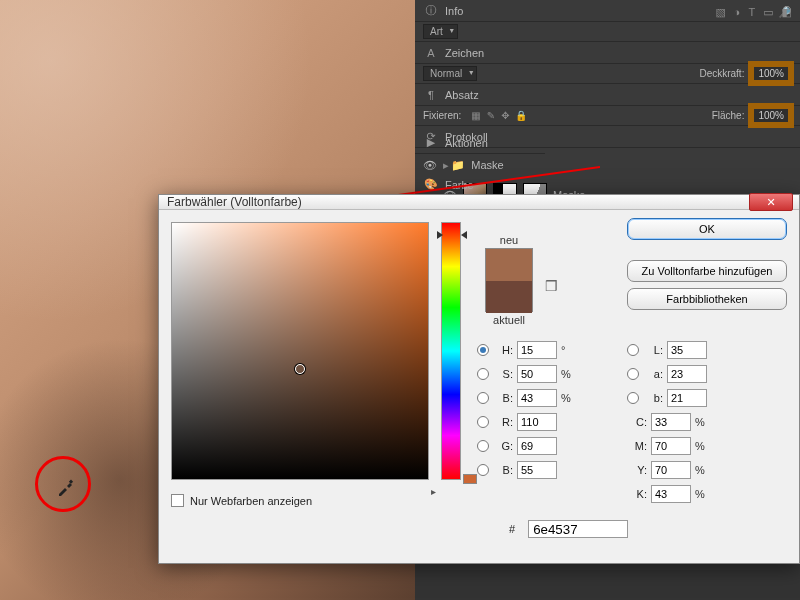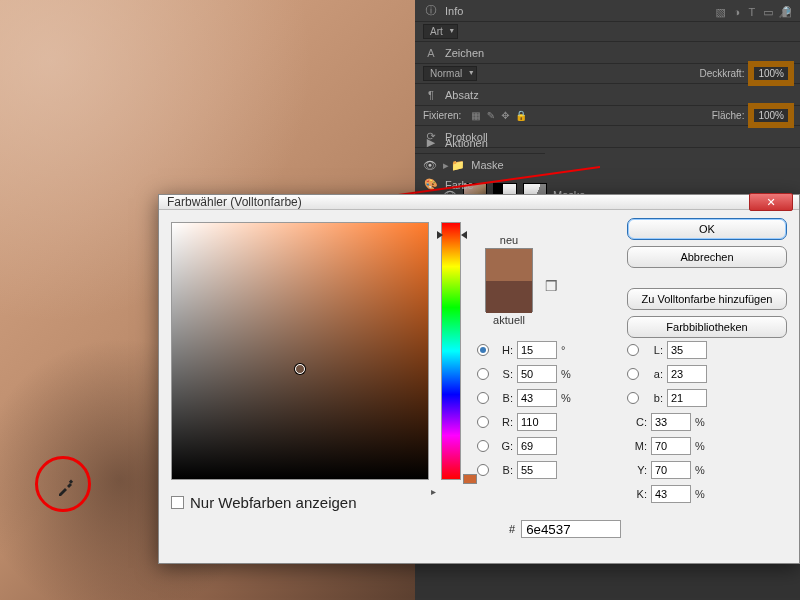--- a/index.html
+++ b/index.html
@@ -77,24 +77,24 @@
 .frow { display:flex; align-items:center; height:24px; }
 .fcell { display:flex; align-items:center; gap:4px; }
 .fcell.left { width:150px; }
 .fcell.right { width:150px; }
 .radio { width:12px; height:12px; border:1px solid #777; border-radius:50%; background:#fff; display:inline-flex; align-items:center; justify-content:center;}
 .radio.on::after { content:""; width:6px; height:6px; background:#3a7ab8; border-radius:50%;}
 .numinput { width:40px; height:18px; border:1px solid #999; background:#fff; padding:0 3px; font-size:11px;}
 .unit { width:14px; color:#333; }
 .lblw { width:20px; text-align:right; }
 
-.webchk { position:absolute; left:12px; top:284px; display:flex; align-items:center; gap:6px; font-size:15px;}
+.webchk { position:absolute; left:12px; top:284px; display:flex; align-items:center; gap:6px; font-size:11px;}
 .chkbox { width:13px; height:13px; border:1px solid #888; background:#fff;}
 .hexrow { position:absolute; left:350px; top:310px; display:flex; align-items:center; gap:6px; font-size:11px;}
-.hexinput { width:100px; height:18px; border:1px solid #999; background:#fff; padding:0 4px;}
+.hexinput { width:100px; height:18px; border:1px solid #999; background:#fff; padding:0 4px;margin-left:7px;}
 
 .tri { position:absolute; left:272px; top:276px; font-size:10px; color:#555;}
 .tiny-sw { position:absolute; left:304px; top:264px; width:14px; height:10px; border:1px solid #888; background:#cc6633;}
 </style>
 </head>
 <body>
 
 <div class="photo">
   <div class="eyedrop-circle">
     <svg width="20" height="20" viewBox="0 0 20 20">
@@ -216,21 +216,20 @@
       <div class="swatch-pair">
         <div class="neu"></div>
         <div class="akt"></div>
       </div>
       <div class="lbl">aktuell</div>
     </div>
     <div class="cube">❒</div>
 
     <div class="btns">
       <button class="ps-btn primary">OK</button>
-      <button class="ps-btn">Abbrechen</button>
       <div style="height:8px;"></div>
       <button class="ps-btn">Zu Volltonfarbe hinzufügen</button>
       <button class="ps-btn">Farbbibliotheken</button>
     </div>
 
     <div class="fields">
       <div class="frow">
         <div class="fcell left">
             <span class="radio on"></span>
             <span class="lblw">H:</span>

